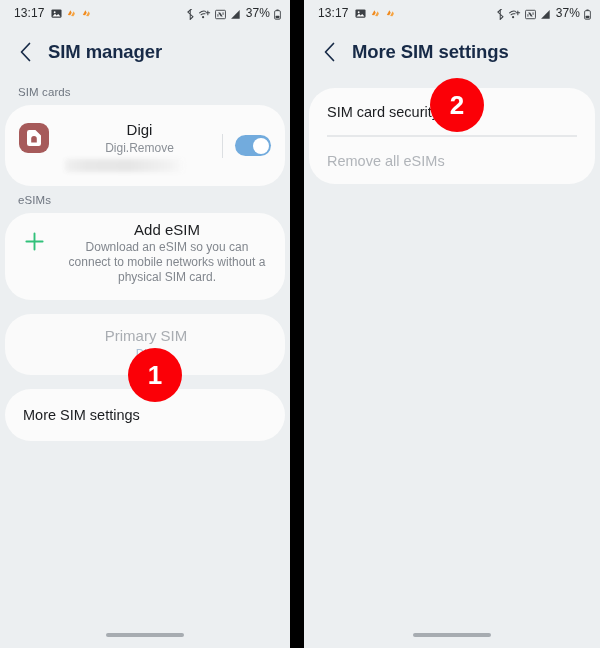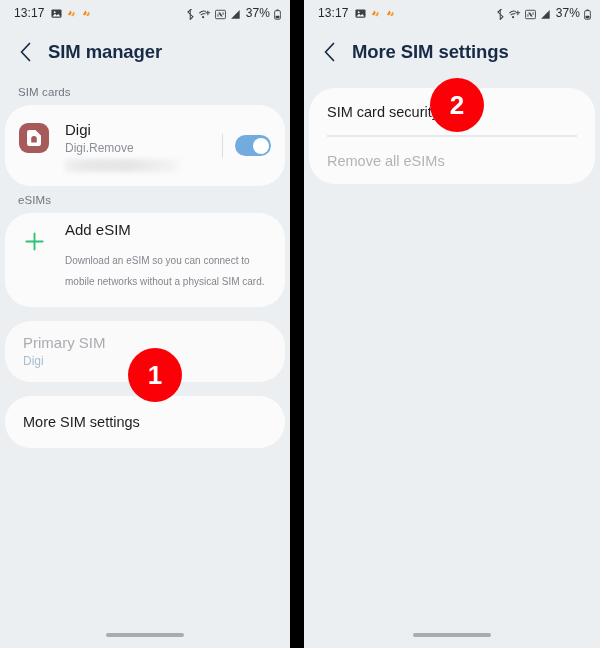--- a/index.html
+++ b/index.html
@@ -71,20 +71,21 @@
     padding: 8px 0 7px 18px;
     letter-spacing: .1px;
   }
 
   
   .card {
     background: #fbfbfb;
     margin: 0 5px;
     border-radius: 26px;
     overflow: hidden;
+    text-align: center;
   }
   .card.flat { background: #fafafa; }
 
   .row {
     display: flex;
     align-items: center;
     padding: 0 16px;
     min-height: 56px;
     position: relative;
   }
@@ -139,21 +140,21 @@
   
   .esim-row { padding: 7px 16px 15px 14px; align-items: flex-start; }
   .plus-icon {
     width: 30px; height: 30px;
     flex: 0 0 auto;
     display: flex; align-items: center; justify-content: center;
     margin-top: 6px;
   }
   .esim-text { margin-left: 16px; }
   .esim-title { font-size: 15px; color: #1b1d20; line-height: 20px; }
-  .esim-desc { font-size: 10px; color: #82878e; line-height: 21px; margin-top: 10px; max-width: 222px; }
+  .esim-desc { font-size: 12px; color: #82878e; line-height: 15px; margin-top: 0; max-width: 222px; }
 
   
   .primary-row { padding: 12px 16px 13px 18px; display: block; min-height: 50px; }
   .primary-title { font-size: 15px; color: #a9adb2; line-height: 20px; }
   .primary-sub { font-size: 12px; color: #a9bdd3; line-height: 16px; margin-top: 0px; }
 
   
   .more-row { padding: 0 18px; min-height: 52px; display: flex; align-items: center; }
   .more-label { font-size: 14.5px; color: #1b1d20; }
   .gap-10 { height: 10px; }

